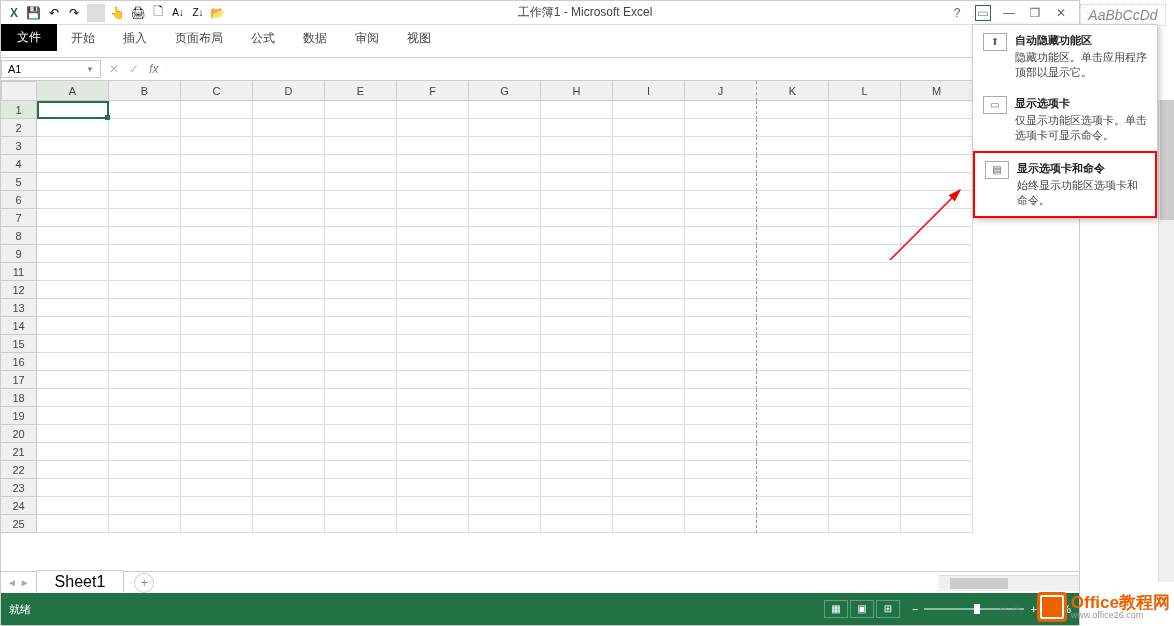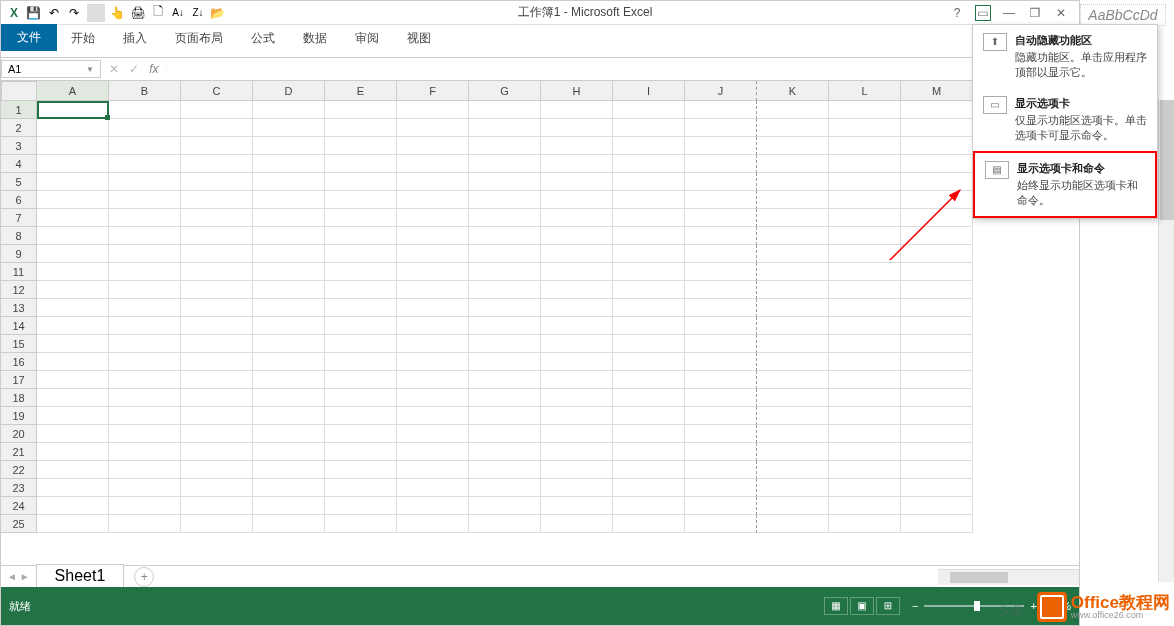--- a/index.html
+++ b/index.html
@@ -8,21 +8,21 @@
 .titlebar { height: 24px; background: #fff; display: flex; align-items: center; border-bottom: 1px solid #e0e0e0; }
 .qat { display: flex; align-items: center; gap: 2px; padding: 0 4px; }
 .qat span { width: 18px; height: 18px; display: flex; align-items: center; justify-content: center; font-size: 12px; cursor: pointer; }
 .qat-sep { width: 1px; height: 16px; background: #ddd; margin: 0 2px; }
 .title-center { flex: 1; text-align: center; font-size: 12px; color: #444; }
 .winctrl { display: flex; align-items: center; gap: 10px; padding: 0 10px; }
 .winctrl span { width: 16px; height: 16px; display: flex; align-items: center; justify-content: center; font-size: 12px; cursor: pointer; color: #666; }
 .ribbon-toggle { width: 22px; height: 16px; border: 1px solid #217346; display: flex; align-items: center; justify-content: center; font-size: 10px; color: #217346; cursor: pointer; }
 .tabs { height: 26px; display: flex; align-items: flex-end; background: #fff; }
 .tab { padding: 4px 14px; font-size: 12px; color: #444; cursor: pointer; }
-.tab.file { background: #0369a1; color: #fff; padding: 5px 16px; }
+.tab.file { background: #000000; color: #fff; padding: 5px 16px; }
 .formula-bar { height: 24px; display: flex; align-items: center; border-top: 1px solid #ccc; border-bottom: 1px solid #ccc; background: #fff; margin-top: 6px; }
 .namebox { width: 100px; border: 1px solid #ccc; padding: 2px 6px; font-size: 11px; display: flex; align-items: center; justify-content: space-between; }
 .namebox span.dd { font-size: 8px; color: #888; }
 .fb-btns { display: flex; padding: 0 8px; gap: 10px; color: #bbb; font-size: 12px; }
 .fb-btns .fx { font-style: italic; font-family: Liberation Sans, sans-serif; color: #888; }
 .fb-input { flex: 1; border-left: 1px solid #eee; padding: 2px 6px; font-size: 11px; }
 .col-headers { display: flex; height: 20px; background: #f0f0f0; }
 .corner { width: 36px; height: 20px; border: 1px solid #ccc; background: #f0f0f0; }
 .ch { width: 72px; height: 20px; border-right: 1px solid #ccc; border-bottom: 1px solid #ccc; text-align: center; font-size: 11px; color: #444; background: #f0f0f0; line-height: 20px; }
 .ch.sel { background: #e0e8e0; }
@@ -32,21 +32,21 @@
 .rh.sel { background: #e0e8e0; }
 .cell { width: 72px; height: 18px; border-right: 1px solid #ddd; border-bottom: 1px solid #ddd; font-size: 11px; }
 .cell.active { border: 2px solid #217346; position: relative; }
 .cell.active::after { content: ''; position: absolute; bottom: -3px; right: -3px; width: 5px; height: 5px; background: #217346; }
 .col-j { border-right: 1px dashed #999 !important; }
 .sheets { height: 22px; display: flex; align-items: center; border-top: 1px solid #ccc; background: #fff; }
 .sheet-nav { display: flex; gap: 2px; padding: 0 6px; color: #aaa; font-size: 10px; }
 .sheet-tab { padding: 2px 18px; font-size: 16px; border: 1px solid #ccc; border-bottom: 2px solid #217346; background: #fff; }
 .add-sheet { width: 20px; height: 20px; border: 1px solid #ccc; border-radius: 50%; text-align: center; line-height: 18px; font-size: 12px; color: #888; margin-left: 10px; cursor: pointer; }
 .sheets-sep { flex: 1; }
-.statusbar { height: 38px; background: #217346; color: #fff; display: flex; align-items: center; font-size: 11px; padding: 16px 8px; }
+.statusbar { height: 32px; background: #217346; color: #fff; display: flex; align-items: center; font-size: 11px; padding: 16px 8px; }
 .status-left { flex: 1; }
 .view-btns { display: flex; gap: 2px; }
 .view-btns span { width: 24px; height: 18px; border: 1px solid rgba(255,255,255,0.3); text-align: center; line-height: 16px; font-size: 10px; cursor: pointer; }
 .zoom { display: flex; align-items: center; gap: 6px; margin-left: 12px; }
 .zoom-slider { width: 100px; height: 2px; background: rgba(255,255,255,0.5); position: relative; }
 .zoom-slider::after { content: ''; position: absolute; left: 50%; top: -4px; width: 6px; height: 10px; background: #fff; }
 
 
 .ribbon-menu { position: absolute; right: 16px; top: 24px; width: 186px; background: #fff; border: 1px solid #ccc; box-shadow: 2px 2px 6px rgba(0,0,0,0.2); z-index: 10; }
 .ribbon-opt { padding: 8px 10px; display: flex; gap: 8px; cursor: pointer; }

